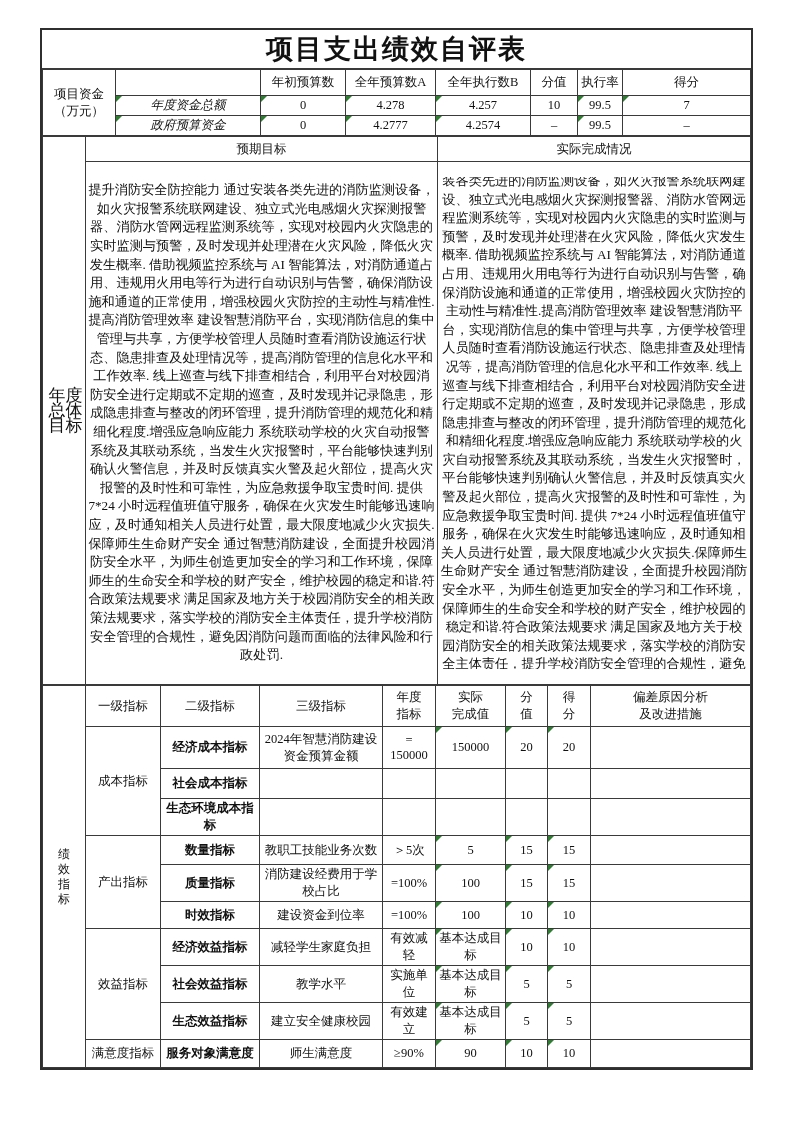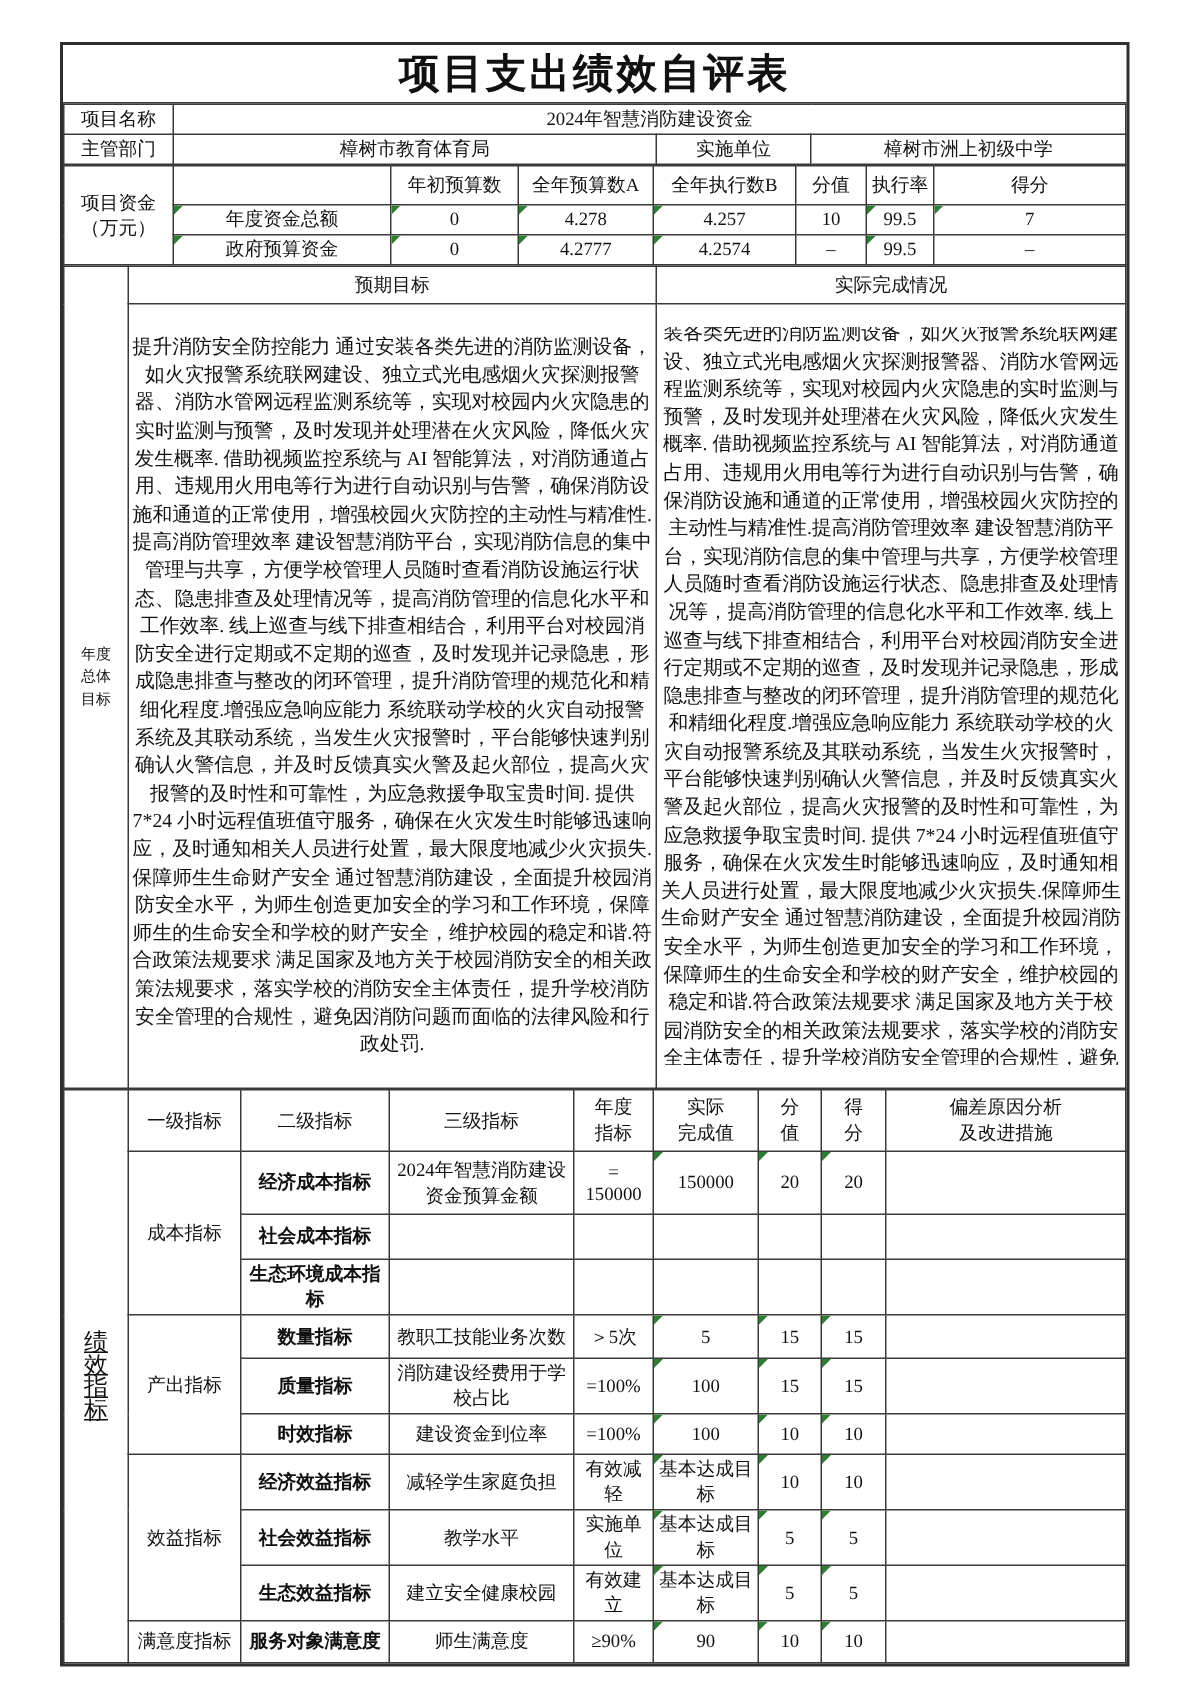--- a/index.html
+++ b/index.html
@@ -7,61 +7,41 @@
         font-family:"Liberation Serif","DejaVu Serif",serif;color:#111;}
   .sheet{position:absolute;left:40px;top:28px;width:713px;border:2px solid #2f2f2f;background:#fff;box-sizing:border-box;}
   .title{height:38px;line-height:38px;text-align:center;font-size:27px;font-weight:700;letter-spacing:2px;
          border-bottom:1px solid #3a3a3a;}
   .subtitle{height:17px;line-height:17px;text-align:center;font-size:11.5px;font-weight:700;}
   table.t{width:100%;border-collapse:collapse;table-layout:fixed;}
   table.t td{border:1px solid #3a3a3a;padding:1px 2px;text-align:center;vertical-align:middle;
              font-size:12.5px;white-space:pre-line;overflow:hidden;box-sizing:border-box;}
   .val{font-size:14.5px;}
   .fin td{font-size:13px;}
-  .left{text-align:left;}
+  .left{text-align:left;font-style:italic;}
   .sm{font-size:10.5px;}
   .l2{font-size:11.5px;font-weight:bold;}
   .l3{font-size:11.5px;text-align:left;}
   .goalwrap{height:492px;overflow:hidden;display:flex;align-items:center;}
   .goaltext{width:100%;font-size:13.2px;line-height:18.6px;text-align:center;padding:0 2px;box-sizing:border-box;}
-  .vlab div{width:2.4em;margin:0 auto;line-height:15px;font-size:10px;}
-  .vlab1 div{width:1.15em;margin:0 auto;line-height:15px;font-size:16px;word-break:break-all;text-decoration:underline;}
+  .vlab div{width:2.4em;margin:0 auto;line-height:15px;font-size:17px;}
+  .vlab1 div{width:1.15em;margin:0 auto;line-height:15px;font-size:12px;word-break:break-all;}
   .gm{position:relative;}
   .gm::before{content:"";position:absolute;top:0;left:0;width:0;height:0;
               border-top:6px solid #2e7d32;border-right:6px solid transparent;}
   .hdr{font-size:12.5px;}
 </style>
 </head>
 <body>
 
 <div class="page">
   <div class="sheet">
 
     <div class="title">项目支出绩效自评表</div>
 
-    <table class="t">
-      <colgroup>
-          <col style="width:73px">
-          <col style="width:322px">
-          <col style="width:103px">
-          <col>
-        </colgroup>
-      <tbody>
-          <tr style="height:19px">
-        <td>项目名称</td>
-        <td colspan="3" class="val">2024年智慧消防建设资金</td>
-      </tr>
-      <tr style="height:18px">
-        <td>主管部门</td>
-        <td class="val">樟树市教育体育局</td>
-        <td>实施单位</td>
-        <td class="val">樟树市洲上初级中学</td>
-      </tr>
-    </tbody>
-      </table>
 
     <table class="t fin">
       <colgroup>
           <col style="width:73px">
           <col style="width:145px">
           <col style="width:85px">
           <col style="width:90px">
           <col style="width:95px">
           <col style="width:47px">
           <col style="width:45px">

